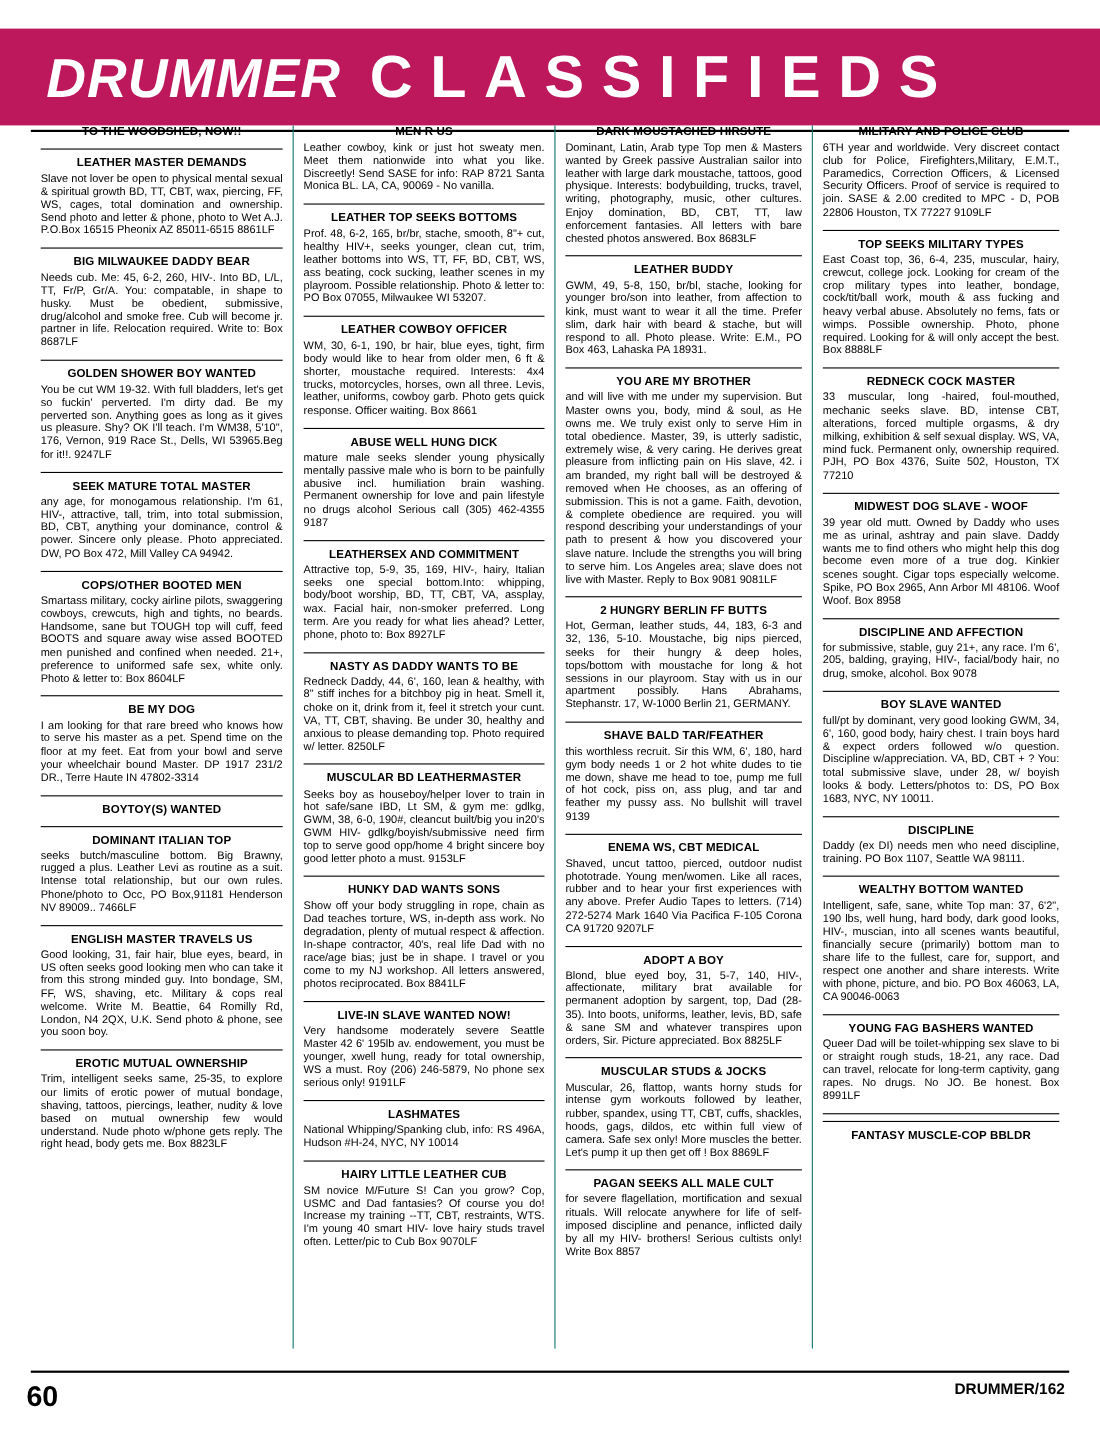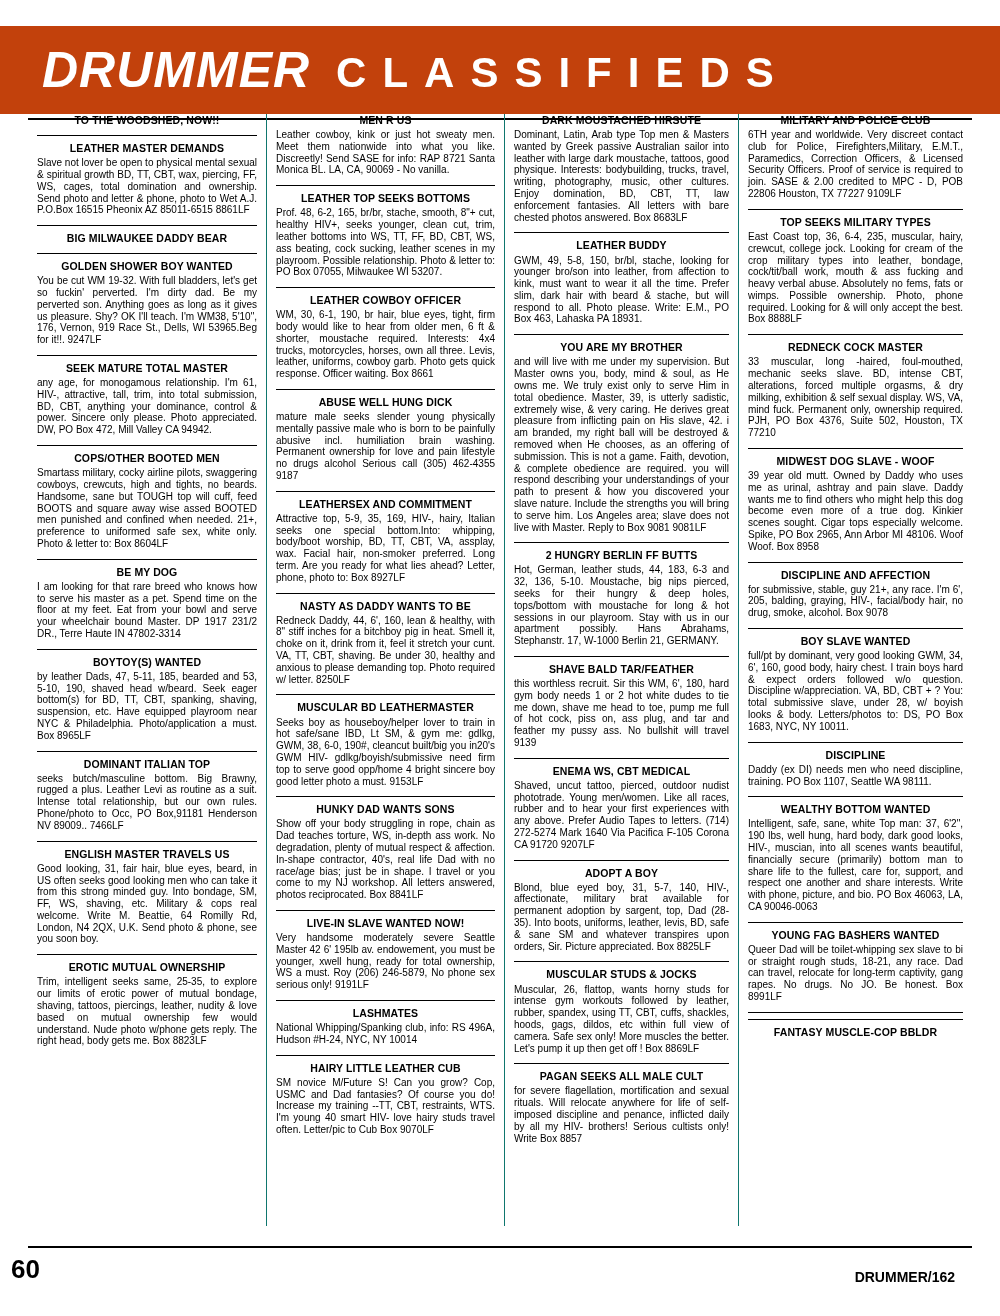--- a/index.html
+++ b/index.html
@@ -21,21 +21,21 @@
     position: relative;
     box-sizing: border-box;
   }
   
   .masthead {
     position: absolute;
     top: 26px;
     left: 0;
     width: 1000px;
     height: 88px;
-    background: #c2410c;
+    background: #be185d;
     display: flex;
     align-items: center;
     overflow: hidden;
   }
   .masthead-inner {
     display: flex;
     align-items: baseline;
     padding-left: 42px;
     white-space: nowrap;
   }
@@ -43,21 +43,21 @@
     font-family: "Liberation Sans", sans-serif;
     font-style: italic;
     font-weight: bold;
     font-size: 50px;
     letter-spacing: 1px;
     color: #ffffff;
   }
   .mast-classifieds {
     font-family: "Liberation Sans", sans-serif;
     font-weight: bold;
-    font-size: 42px;
+    font-size: 54px;
     color: #ffffff;
     margin-left: 26px;
     letter-spacing: 16px;
     text-align: center;
   }
   
   .rule-top {
     position: absolute;
     top: 118px;
     left: 28px;
@@ -118,25 +118,25 @@
     font-size: 10px;
     line-height: 1.18;
     text-align: justify;
     hyphens: auto;
     -webkit-hyphens: auto;
   }
   
   .footer {
     position: absolute;
     top: 1254px;
-    left: 11px;
+    left: 24px;
     width: 944px;
     display: flex;
     justify-content: space-between;
-    align-items: flex-end;
+    align-items: flex-start;
   }
   .folio-left {
     font-family: "Liberation Sans", sans-serif;
     font-weight: bold;
     font-size: 26px;
   }
   .folio-right {
     font-family: "Liberation Sans", sans-serif;
     font-weight: bold;
     font-size: 14px;
@@ -163,20 +163,21 @@
         <div class="ad-title">TO THE WOODSHED, NOW!!</div>
       </div>
       <div class="ad-sep"></div>
       <div class="ad">
         <div class="ad-title">LEATHER MASTER DEMANDS</div>
         <div class="ad-body">Slave not lover be open to physical mental sexual &amp; spiritual growth BD, TT, CBT, wax, piercing, FF, WS, cages, total domination and ownership. Send photo and letter &amp; phone, photo to Wet A.J. P.O.Box 16515 Pheonix AZ 85011-6515 8861LF</div>
       </div>
       <div class="ad-sep"></div>
       <div class="ad">
         <div class="ad-title">BIG MILWAUKEE DADDY BEAR</div>
+        <div class="ad-body">Needs cub. Me: 45, 6-2, 260, HIV-. Into BD, L/L, TT, Fr/P, Gr/A. You: compatable, in shape to husky. Must be obedient, submissive, drug/alcohol and smoke free. Cub will become jr. partner in life. Relocation required. Write to: Box 8687LF</div>
       </div>
       <div class="ad-sep"></div>
       <div class="ad">
         <div class="ad-title">GOLDEN SHOWER BOY WANTED</div>
         <div class="ad-body">You be cut WM 19-32. With full bladders, let's get so fuckin' perverted. I'm dirty dad. Be my perverted son. Anything goes as long as it gives us pleasure. Shy? OK I'll teach. I'm WM38, 5'10", 176, Vernon, 919 Race St., Dells, WI 53965.Beg for it!!. 9247LF</div>
       </div>
       <div class="ad-sep"></div>
       <div class="ad">
         <div class="ad-title">SEEK MATURE TOTAL MASTER</div>
         <div class="ad-body">any age, for monogamous relationship. I'm 61, HIV-, attractive, tall, trim, into total submission, BD, CBT, anything your dominance, control &amp; power. Sincere only please. Photo appreciated. DW, PO Box 472, Mill Valley CA 94942.</div>
@@ -187,21 +188,20 @@
         <div class="ad-body">Smartass military, cocky airline pilots, swaggering cowboys, crewcuts, high and tights, no beards. Handsome, sane but TOUGH top will cuff, feed BOOTS and square away wise assed BOOTED men punished and confined when needed. 21+, preference to uniformed safe sex, white only. Photo &amp; letter to: Box 8604LF</div>
       </div>
       <div class="ad-sep"></div>
       <div class="ad">
         <div class="ad-title">BE MY DOG</div>
         <div class="ad-body">I am looking for that rare breed who knows how to serve his master as a pet. Spend time on the floor at my feet. Eat from your bowl and serve your wheelchair bound Master. DP 1917 231/2 DR., Terre Haute IN 47802-3314</div>
       </div>
       <div class="ad-sep"></div>
       <div class="ad">
         <div class="ad-title">BOYTOY(S) WANTED</div>
-        <div class="ad-body">by leather Dads, 47, 5-11, 185, bearded and 53, 5-10, 190, shaved head w/beard. Seek eager bottom(s) for BD, TT, CBT, spanking, shaving, suspension, etc. Have equipped playroom near NYC &amp; Philadelphia. Photo/application a must. Box 8965LF</div>
       </div>
       <div class="ad-sep"></div>
       <div class="ad">
         <div class="ad-title">DOMINANT ITALIAN TOP</div>
         <div class="ad-body">seeks butch/masculine bottom. Big Brawny, rugged a plus. Leather Levi as routine as a suit. Intense total relationship, but our own rules. Phone/photo to Occ, PO Box,91181 Henderson NV 89009.. 7466LF</div>
       </div>
       <div class="ad-sep"></div>
       <div class="ad">
         <div class="ad-title">ENGLISH MASTER TRAVELS US</div>
         <div class="ad-body">Good looking, 31, fair hair, blue eyes, beard, in US often seeks good looking men who can take it from this strong minded guy. Into bondage, SM, FF, WS, shaving, etc. Military &amp; cops real welcome. Write M. Beattie, 64 Romilly Rd, London, N4 2QX, U.K. Send photo &amp; phone, see you soon boy.</div>

